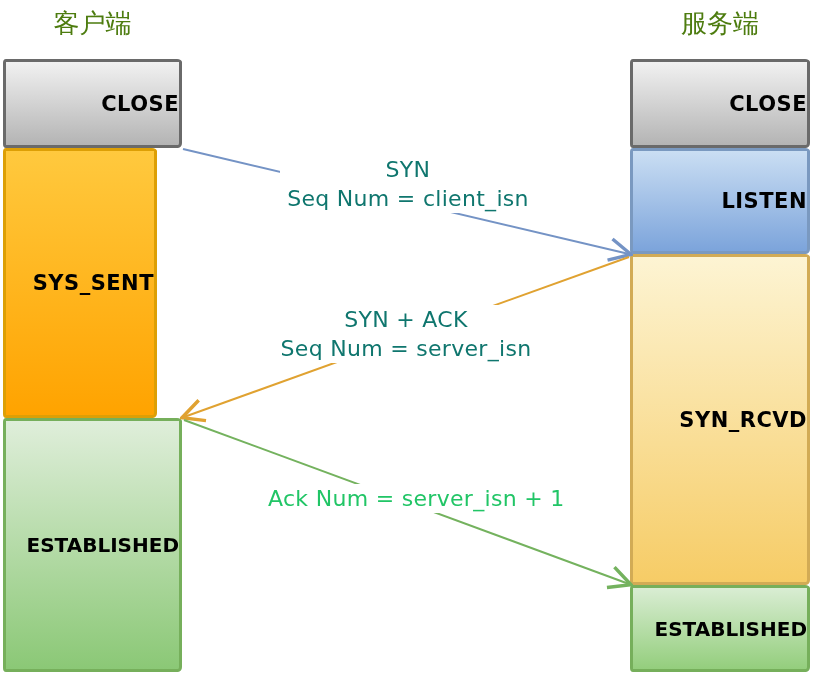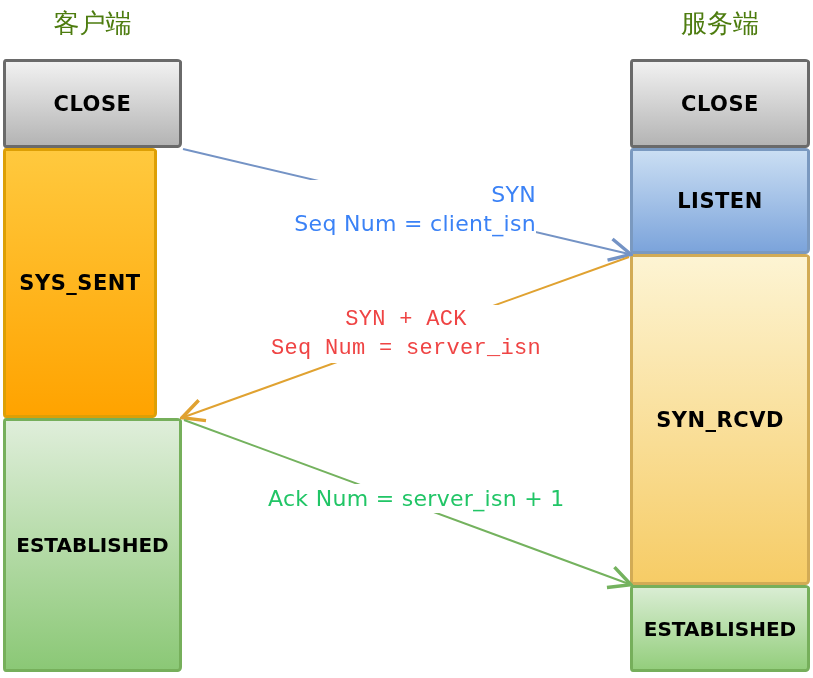--- a/index.html
+++ b/index.html
@@ -9,21 +9,21 @@
   }
   .col-title{
     position:absolute;top:6px;height:34px;line-height:34px;
     text-align:center;font-size:26px;color:#4d7c0f;
   }
   .client-title{left:3px;width:179px;}
   .server-title{left:630px;width:180px;}
 
   .box{
     position:absolute;box-sizing:border-box;
-    display:flex;align-items:center;justify-content:center;
+    display:flex;align-items:center;justify-content:flex-end;
     border:3px solid #666;border-radius:3px 5px 4px 3px / 4px 3px 5px 4px;
   }
   .box .state-label{
     font-size:21px;font-weight:bold;color:#000;letter-spacing:.5px;white-space:nowrap;
   }
   
   .c-close {left:3px;top:59px;width:179px;height:89px;
     background:linear-gradient(#F1F1F1,#B4B4B4);border-color:#6A6A6A;}
   .c-synsent{left:3px;top:148px;width:154px;height:270px;
     background:linear-gradient(#FFC93E,#FFA300);border-color:#DD9F05;}
@@ -39,22 +39,22 @@
     background:linear-gradient(#FDF4D3,#F6CC66);border-color:#D2AB55;}
   .s-estab {left:630px;top:585px;width:180px;height:87px;
     background:linear-gradient(#D9EDD3,#94CE7D);border-color:#76AF5B;}
 
   .arrow-layer{position:absolute;left:0;top:0;width:813px;height:678px;}
 
   .msg{
     position:absolute;background:#fff;text-align:center;
     font-size:22px;line-height:29px;letter-spacing:.3px;white-space:nowrap;
   }
-  .msg-syn   {left:280px;top:180px;width:256px;color:#3b82f6;text-align:right;}
-  .msg-synack{left:258px;top:305px;width:296px;color:#ef4444;font-family:Liberation Mono, monospace;}
+  .msg-syn   {left:280px;top:155px;width:256px;color:#0f766e;}
+  .msg-synack{left:258px;top:305px;width:296px;color:#0f766e;}
   .msg-ack   {left:268px;top:484px;width:290px;color:#21C566;}
 </style>
 </head>
 <body>
 
 <div class="canvas">
 
   <div class="col-title client-title">客户端</div>
   <div class="col-title server-title">服务端</div>
 

